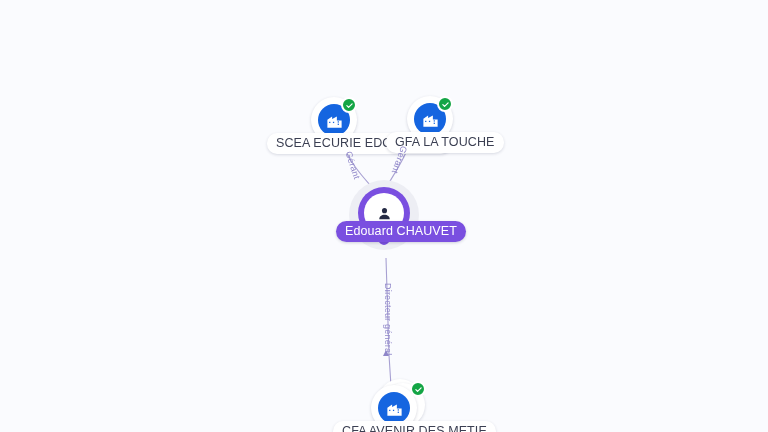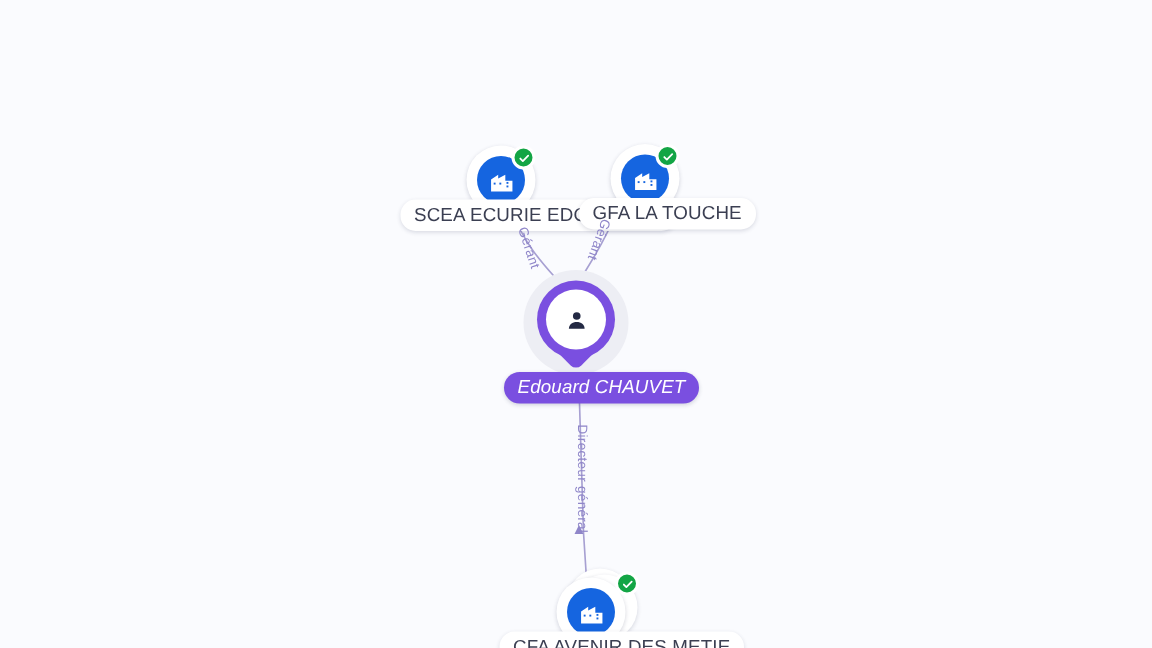--- a/index.html
+++ b/index.html
@@ -250,21 +250,21 @@
     <div class="person-glow"></div>
     <div class="person-pin-tail"></div>
     <div class="person-pin"></div>
     <div class="person-inner">
       <svg width="17" height="17" viewBox="0 0 24 24">
         <circle cx="12" cy="8" r="3.6" fill="#242a44"></circle>
         <path d="M4.6 20c0-4.1 3.3-6.4 7.4-6.4s7.4 2.3 7.4 6.4z" fill="#242a44"></path>
       </svg>
     </div>
   </div>
-  <div class="person-label" style="left:336px; top:248px;font-style:italic;">Edouard CHAUVET</div>
+  <div class="person-label" style="left:336px; top:221px;">Edouard CHAUVET</div>
 
   <div class="company-node" style="left:371px; top:385px;">
     <div class="company-stack-a"></div>
     <div class="company-stack-b"></div>
     <div class="company-halo"></div>
     <div class="company-disc">
       <svg width="19" height="19" viewBox="0 0 24 24">
         <path d="M3 21V11l6-4v3l6-3v5h6v9H3z" fill="#ffffff"></path>
         <rect x="16" y="13" width="1.6" height="1.6" fill="#1565e0"></rect>
         <rect x="16" y="16" width="1.6" height="1.6" fill="#1565e0"></rect>

